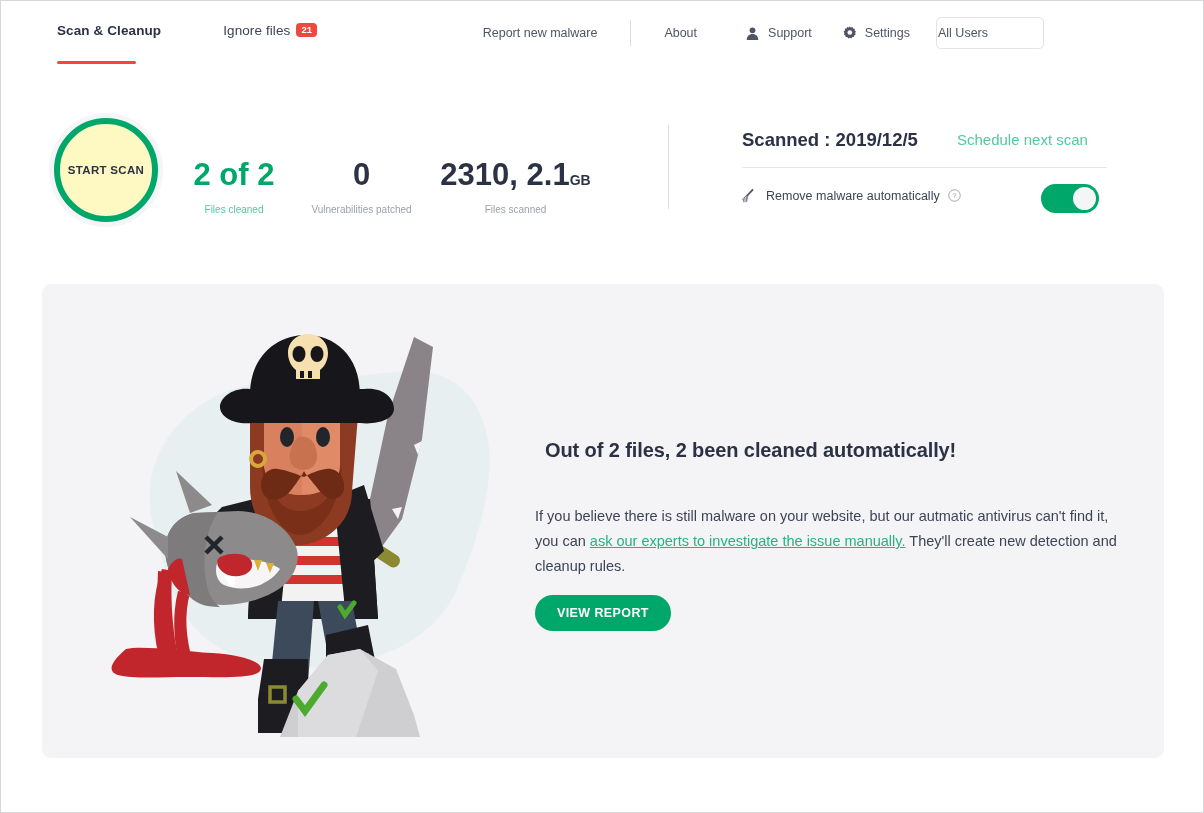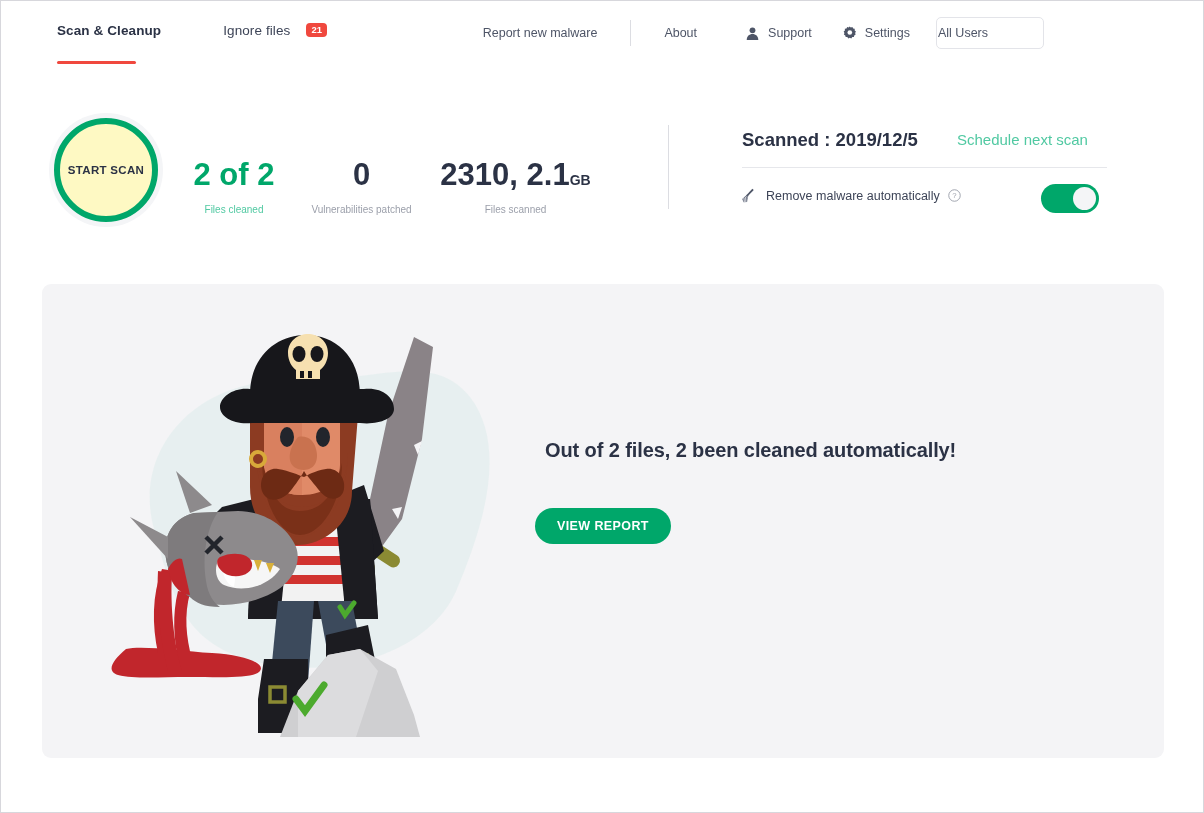--- a/index.html
+++ b/index.html
@@ -62,21 +62,21 @@
     background: #f0483e;
     color: #ffffff;
     font-size: 9.5px;
     font-weight: bold;
     line-height: 14px;
     height: 14px;
     min-width: 8px;
     padding: 0 5px;
     border-radius: 4px;
     vertical-align: 2px;
-    margin-left: 16px;
+    margin-left: 6px;
     text-align: center;
   }
 
   .nav-right {
     position: absolute;
     right: 28px; top: 16px;
     display: flex;
     align-items: center;
     height: 32px;
   }
@@ -260,21 +260,21 @@
     margin-top: 42px;
     font-size: 14.5px;
     color: #3d4457;
     line-height: 25px;
   }
   .content .para a {
     color: #24b47e;
     text-decoration: underline;
   }
   .btn-report {
-    margin-top: 36px;
+    margin-top: 16px;
     display: inline-block;
     background: #00a76a;
     color: #ffffff;
     font-size: 12.5px;
     font-weight: bold;
     letter-spacing: .4px;
     padding: 11px 22px 11px 22px;
     border-radius: 18px;
     cursor: pointer;
     border: none;
@@ -503,17 +503,20 @@
           <path d="M272 304 L290 300 L306 324 L288 336 Z" fill="#cfcfd1" opacity="0"></path>
 
           <path d="M238 288 L243 296 L252 284" stroke="#4caa2e" stroke-width="5" fill="none" stroke-linecap="round"></path>
           <path d="M194 380 L203 392 L222 366" stroke="#4caa2e" stroke-width="7" fill="none" stroke-linecap="round"></path>
         </g>
       </svg>
     </div>
 
     <div class="content">
       <h1>Out of 2 files, 2 been cleaned automatically!</h1>
+      <div class="para">
+        <span>If you believe there is still malware on your website, but our autmatic antivirus can't find it, you can </span><a href="#">ask our experts to investigate the issue manually.</a><span> They'll create new detection and cleanup rules.</span>
+      </div>
       <button class="btn-report">VIEW REPORT</button>
     </div>
   </div>
 
 </div>
 
 </body></html>

